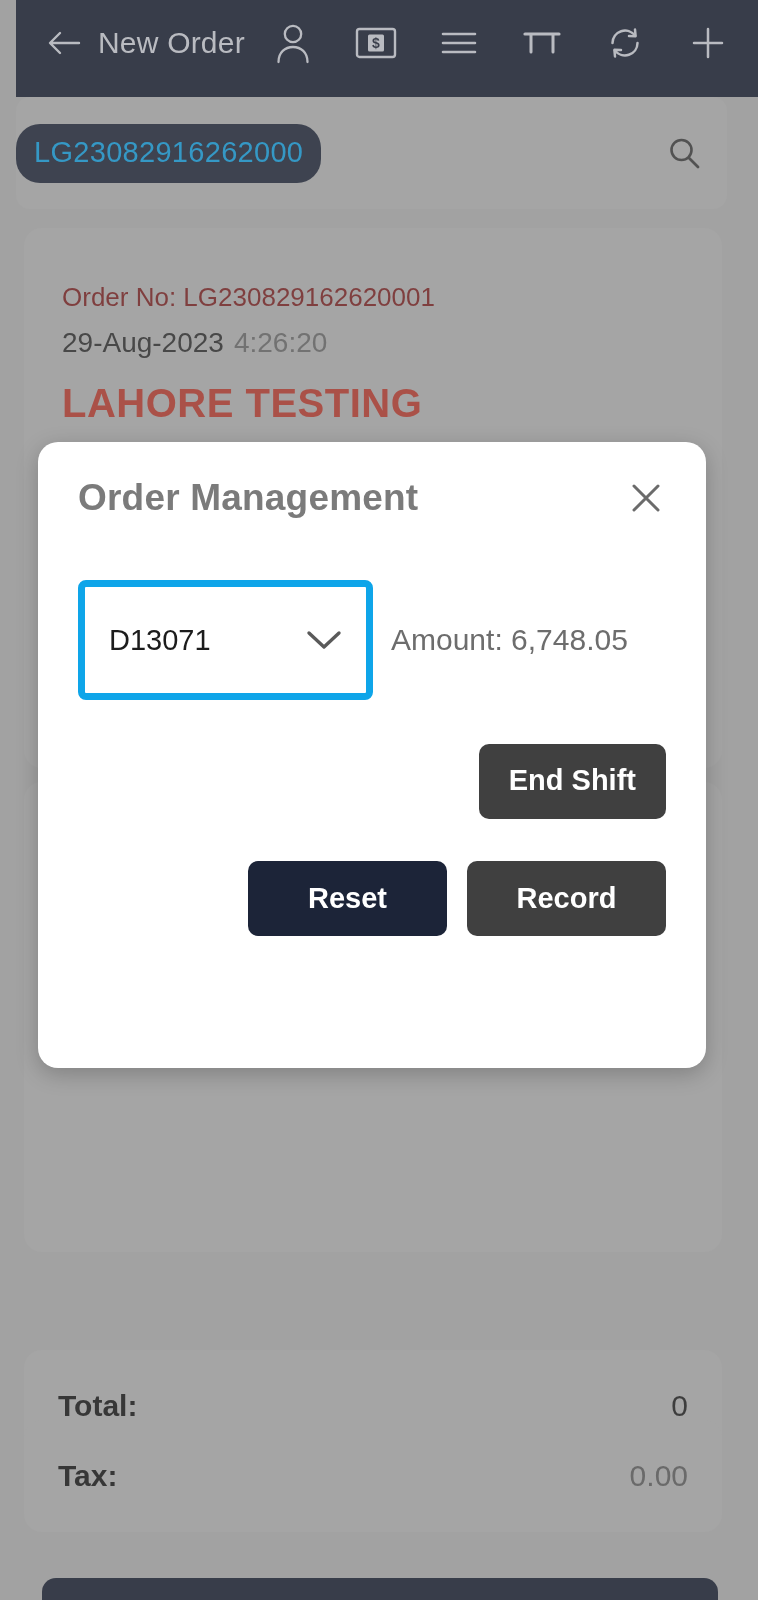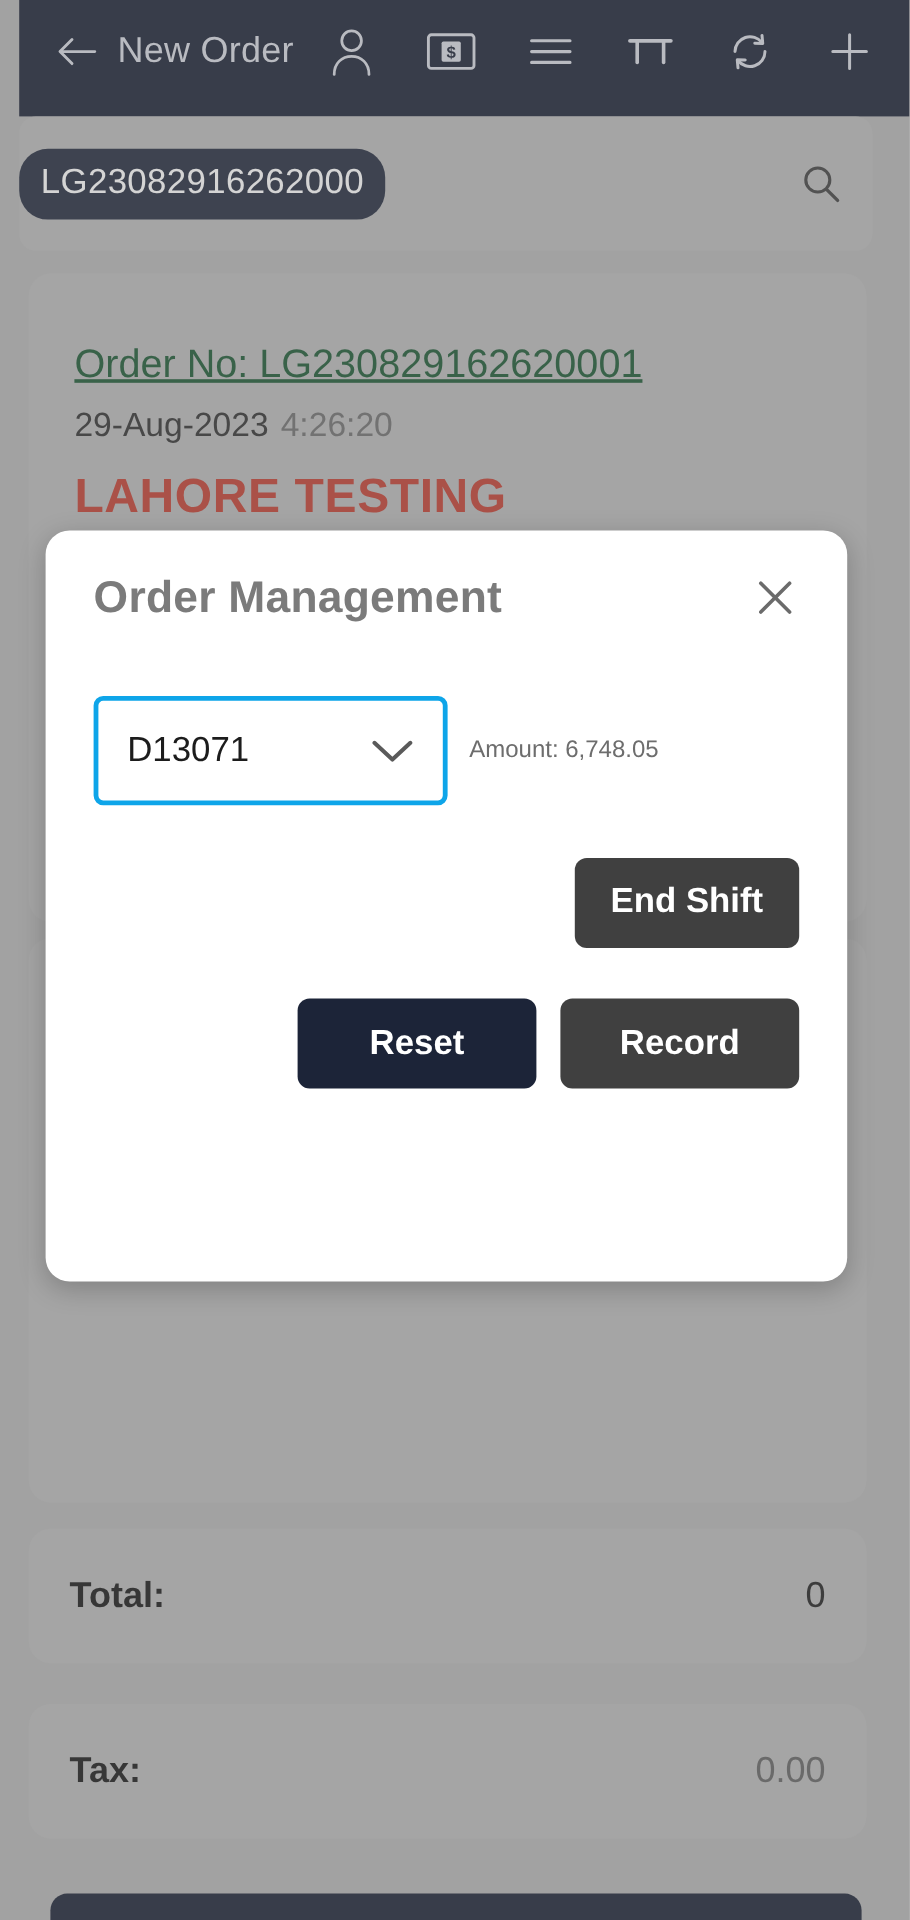--- a/index.html
+++ b/index.html
@@ -69,21 +69,21 @@
     height: 112px;
     background: #b8b8b8;
     border-radius: 14px;
     display: flex;
     align-items: center;
     padding: 0 20px 0 0;
   }
   .order-chip {
     margin-left: 0;
     background: #1c2438;
-    color: #ffffff;
+    color: #0ea5e9;
     border-radius: 24px;
     font-size: 29px;
     letter-spacing: 0.3px;
     padding: 14px 18px 16px 18px;
     line-height: 1;
     white-space: nowrap;
   }
   .search-icon-wrap {
     margin-left: auto;
     width: 46px; height: 46px;
@@ -95,25 +95,24 @@
     position: absolute;
     left: 24px;
     top: 228px;
     width: 698px;
     height: 540px;
     background: #b8b8b8;
     border-radius: 18px;
     padding: 50px 38px 0 38px;
   }
   .order-no {
-    color: #14532d;
-    font-size: 33px;
+    color: #7f1d1d;
+    font-size: 26px;
     line-height: 1.5;
     white-space: nowrap;
-    text-decoration: underline;
   }
   .order-datetime {
     margin-top: 10px;
     font-size: 28px;
     color: #2b2b2b;
     white-space: nowrap;
   }
   .order-datetime .time { color: #6b6b6b; margin-left: 10px; }
   .order-branch {
     margin-top: 22px;
@@ -140,21 +139,21 @@
     left: 24px;
     width: 698px;
     height: 112px;
     background: #b8b8b8;
     border-radius: 18px;
     display: flex;
     align-items: center;
     justify-content: space-between;
     padding: 0 34px;
   }
-  .total-row.first { top: 1274px; }
+  .total-row.first { top: 1350px; }
   .total-row.second { top: 1420px; }
   .total-label {
     font-size: 30px;
     font-weight: bold;
     color: #111111;
   }
   .total-value {
     font-size: 30px;
     color: #1a1a1a;
   }
@@ -210,36 +209,36 @@
     margin-right: -6px;
   }
 
   .select-row {
     display: flex;
     align-items: center;
     margin-top: 56px;
   }
   .select-box {
     width: 295px;
-    height: 91px;
-    border: 4px solid #0ea5e9;
+    height: 120px;
+    border: 7px solid #0ea5e9;
     border-radius: 8px;
     background: #fff;
     display: flex;
     align-items: center;
     justify-content: space-between;
     padding: 0 22px 0 24px;
   }
   .select-text {
     font-size: 29px;
     color: #1c1c1c;
   }
   .chev { width: 40px; height: 26px; display:flex; align-items:center; justify-content:center; }
   .amount-text {
-    font-size: 20px;
+    font-size: 30px;
     color: #6d6d6d;
     margin-left: 18px;
     white-space: nowrap;
   }
 
   .endshift-row {
     display: flex;
     justify-content: flex-end;
     margin-top: 44px;
   }

